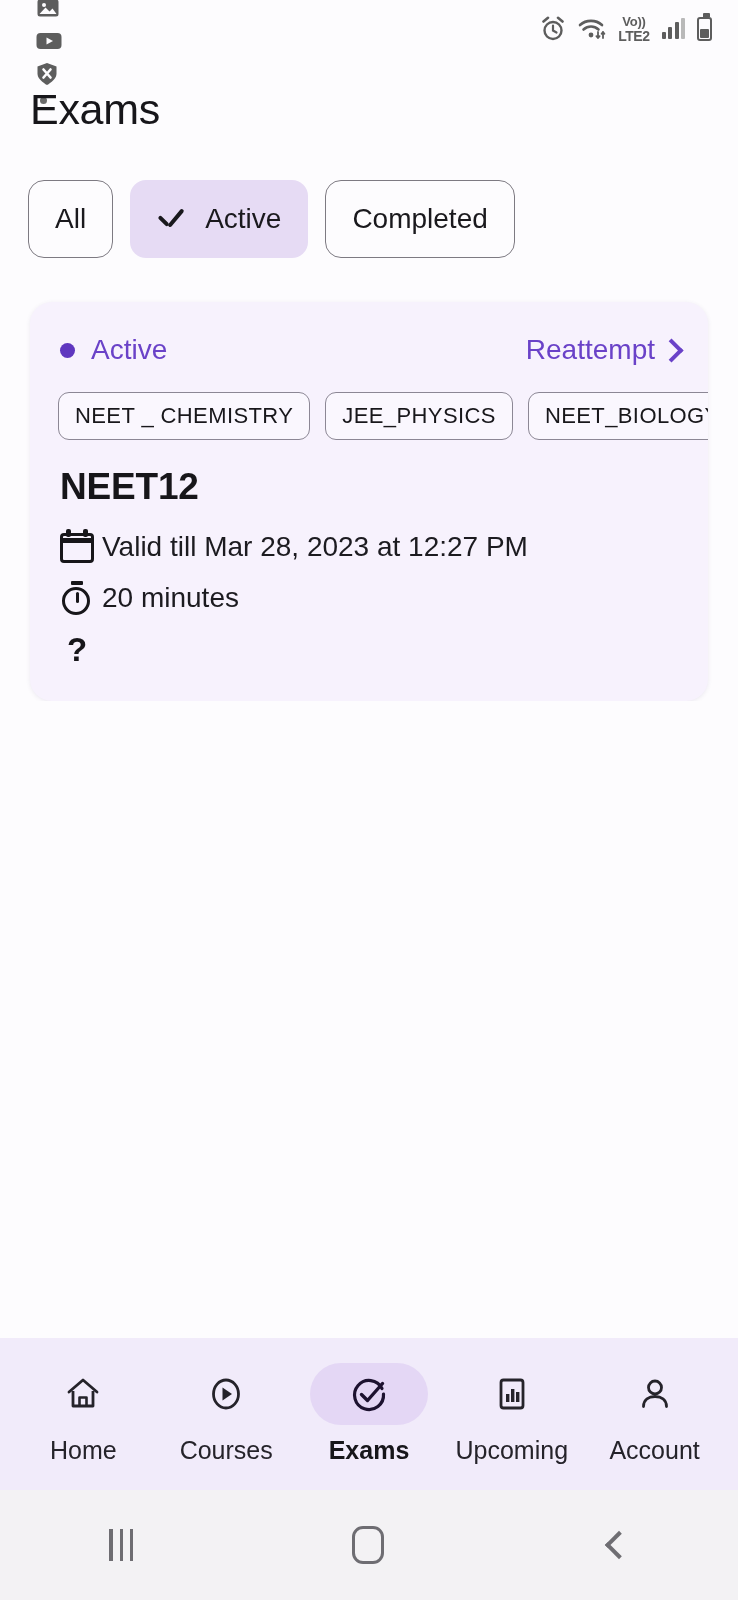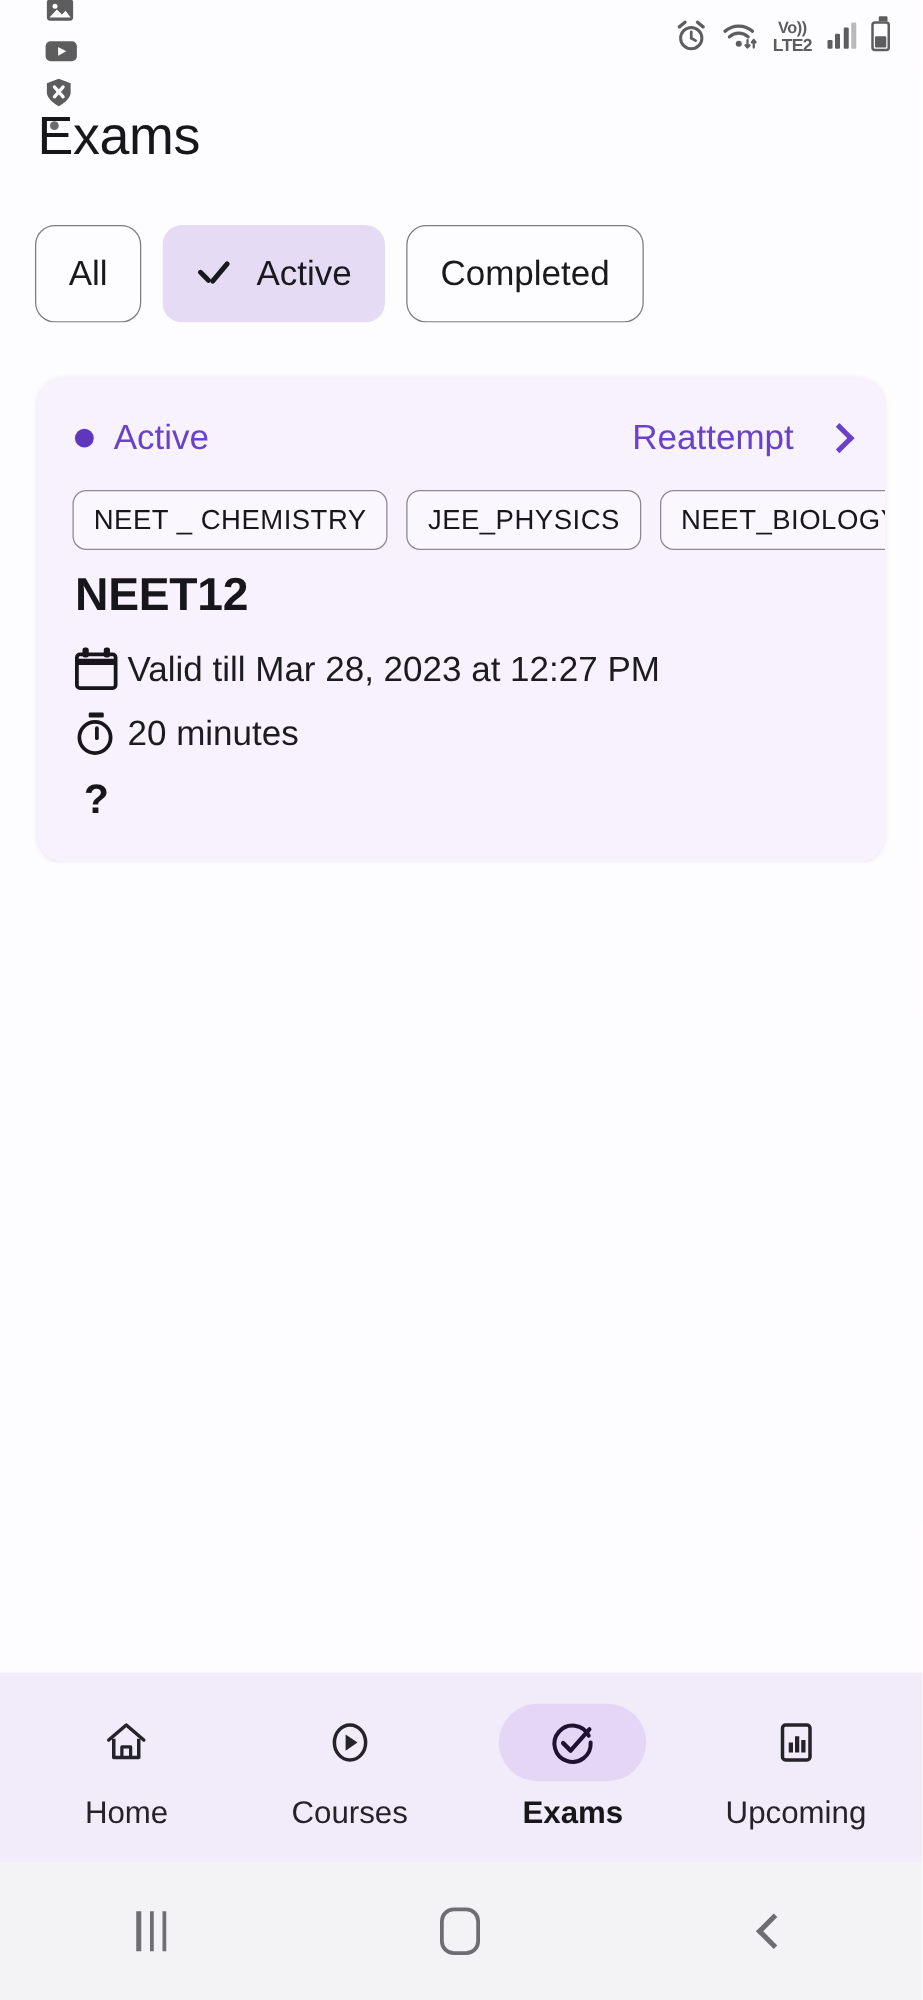--- a/index.html
+++ b/index.html
@@ -65,31 +65,31 @@
   .card {
     background:#f7f2fd; border-radius:22px;
     padding:32px 26px 34px 26px;
     box-shadow:0 1px 4px rgba(80,60,120,.10);
     overflow:hidden;
   }
   .card-top { display:flex; align-items:center; justify-content:space-between; padding:0 2px 0 4px; }
   .status-pill { display:flex; align-items:center; gap:16px; }
   .status-dot { width:15px; height:15px; border-radius:50%; background:#5f37bf; }
   .status-txt { font-size:28px; color:#6a42c8; }
-  .reattempt { display:flex; align-items:center; gap:28px; font-size:28px; color:#6a42c8; }
+  .reattempt { display:flex; align-items:center; gap:8px; font-size:28px; color:#6a42c8; }
   .chev { width:17px; height:17px; border-right:4px solid #6a42c8; border-top:4px solid #6a42c8; transform:rotate(45deg); }
 
   .tags { display:flex; gap:15px; margin-top:26px; padding-left:2px; flex-wrap:nowrap; }
   .tag {
     height:48px; display:flex; align-items:center; padding:0 16px;
     border:1.4px solid #8c8795; border-radius:11px; background:#faf7fe;
     font-size:22px; letter-spacing:.4px; color:#18171b; white-space:nowrap; flex:0 0 auto;
   }
 
-  .exam-name { font-size:37px; font-weight:700; color:#17161a; margin-top:15px; padding-left:4px; letter-spacing:-.2px; }
+  .exam-name { font-size:37px; font-weight:700; color:#17161a; margin-top:26px; padding-left:4px; letter-spacing:-.2px; }
 
   .meta { margin-top:22px; padding-left:4px; display:flex; flex-direction:column; gap:18px; }
   .meta-row { display:flex; align-items:center; gap:8px; }
   .meta-txt { font-size:28px; color:#1c1b20; }
   .mi { width:34px; height:34px; flex:0 0 34px; position:relative; }
   
   .ic-cal { border:3.4px solid #17161a; border-radius:4px; margin-top:3px; height:30px; }
   .ic-cal::before { content:""; position:absolute; top:-7px; left:3px; width:5px; height:8px; background:#17161a; border-radius:2px; }
   .ic-cal::after  { content:""; position:absolute; top:-7px; right:3px; width:5px; height:8px; background:#17161a; border-radius:2px; }
   .ic-cal i { position:absolute; top:2px; left:-1px; right:-1px; height:5px; background:#17161a; }
@@ -291,20 +291,29 @@
         <svg width="40" height="40" viewBox="0 0 40 40">
             <rect x="9" y="6" width="22" height="28" rx="2.5" fill="none" stroke="#25232a" stroke-width="2.8"></rect>
             <rect x="14" y="20" width="3.4" height="8" fill="#25232a"></rect>
             <rect x="19" y="15" width="3.4" height="13" fill="#25232a"></rect>
             <rect x="24" y="18" width="3.4" height="10" fill="#25232a"></rect>
           </svg>
       </span>
       <span class="nav-label">Upcoming</span>
     </div>
 
+    <div class="nav-item">
+      <span class="nav-ico-wrap">
+        <svg width="40" height="40" viewBox="0 0 40 40">
+            <circle cx="20" cy="13.5" r="6.5" fill="none" stroke="#25232a" stroke-width="2.8"></circle>
+            <path d="M8.5 32.5 C8.5 25.5 14 22.5 20 22.5 C26 22.5 31.5 25.5 31.5 32.5" stroke="#25232a" stroke-width="2.8" fill="none" stroke-linecap="round"></path>
+          </svg>
+      </span>
+      <span class="nav-label">Account</span>
+    </div>
 
   </div>
 
   <div class="androidnav">
     <span class="an-recents">
         <i></i>
         <i></i>
         <i></i>
       </span>
     <span class="an-home"></span>

